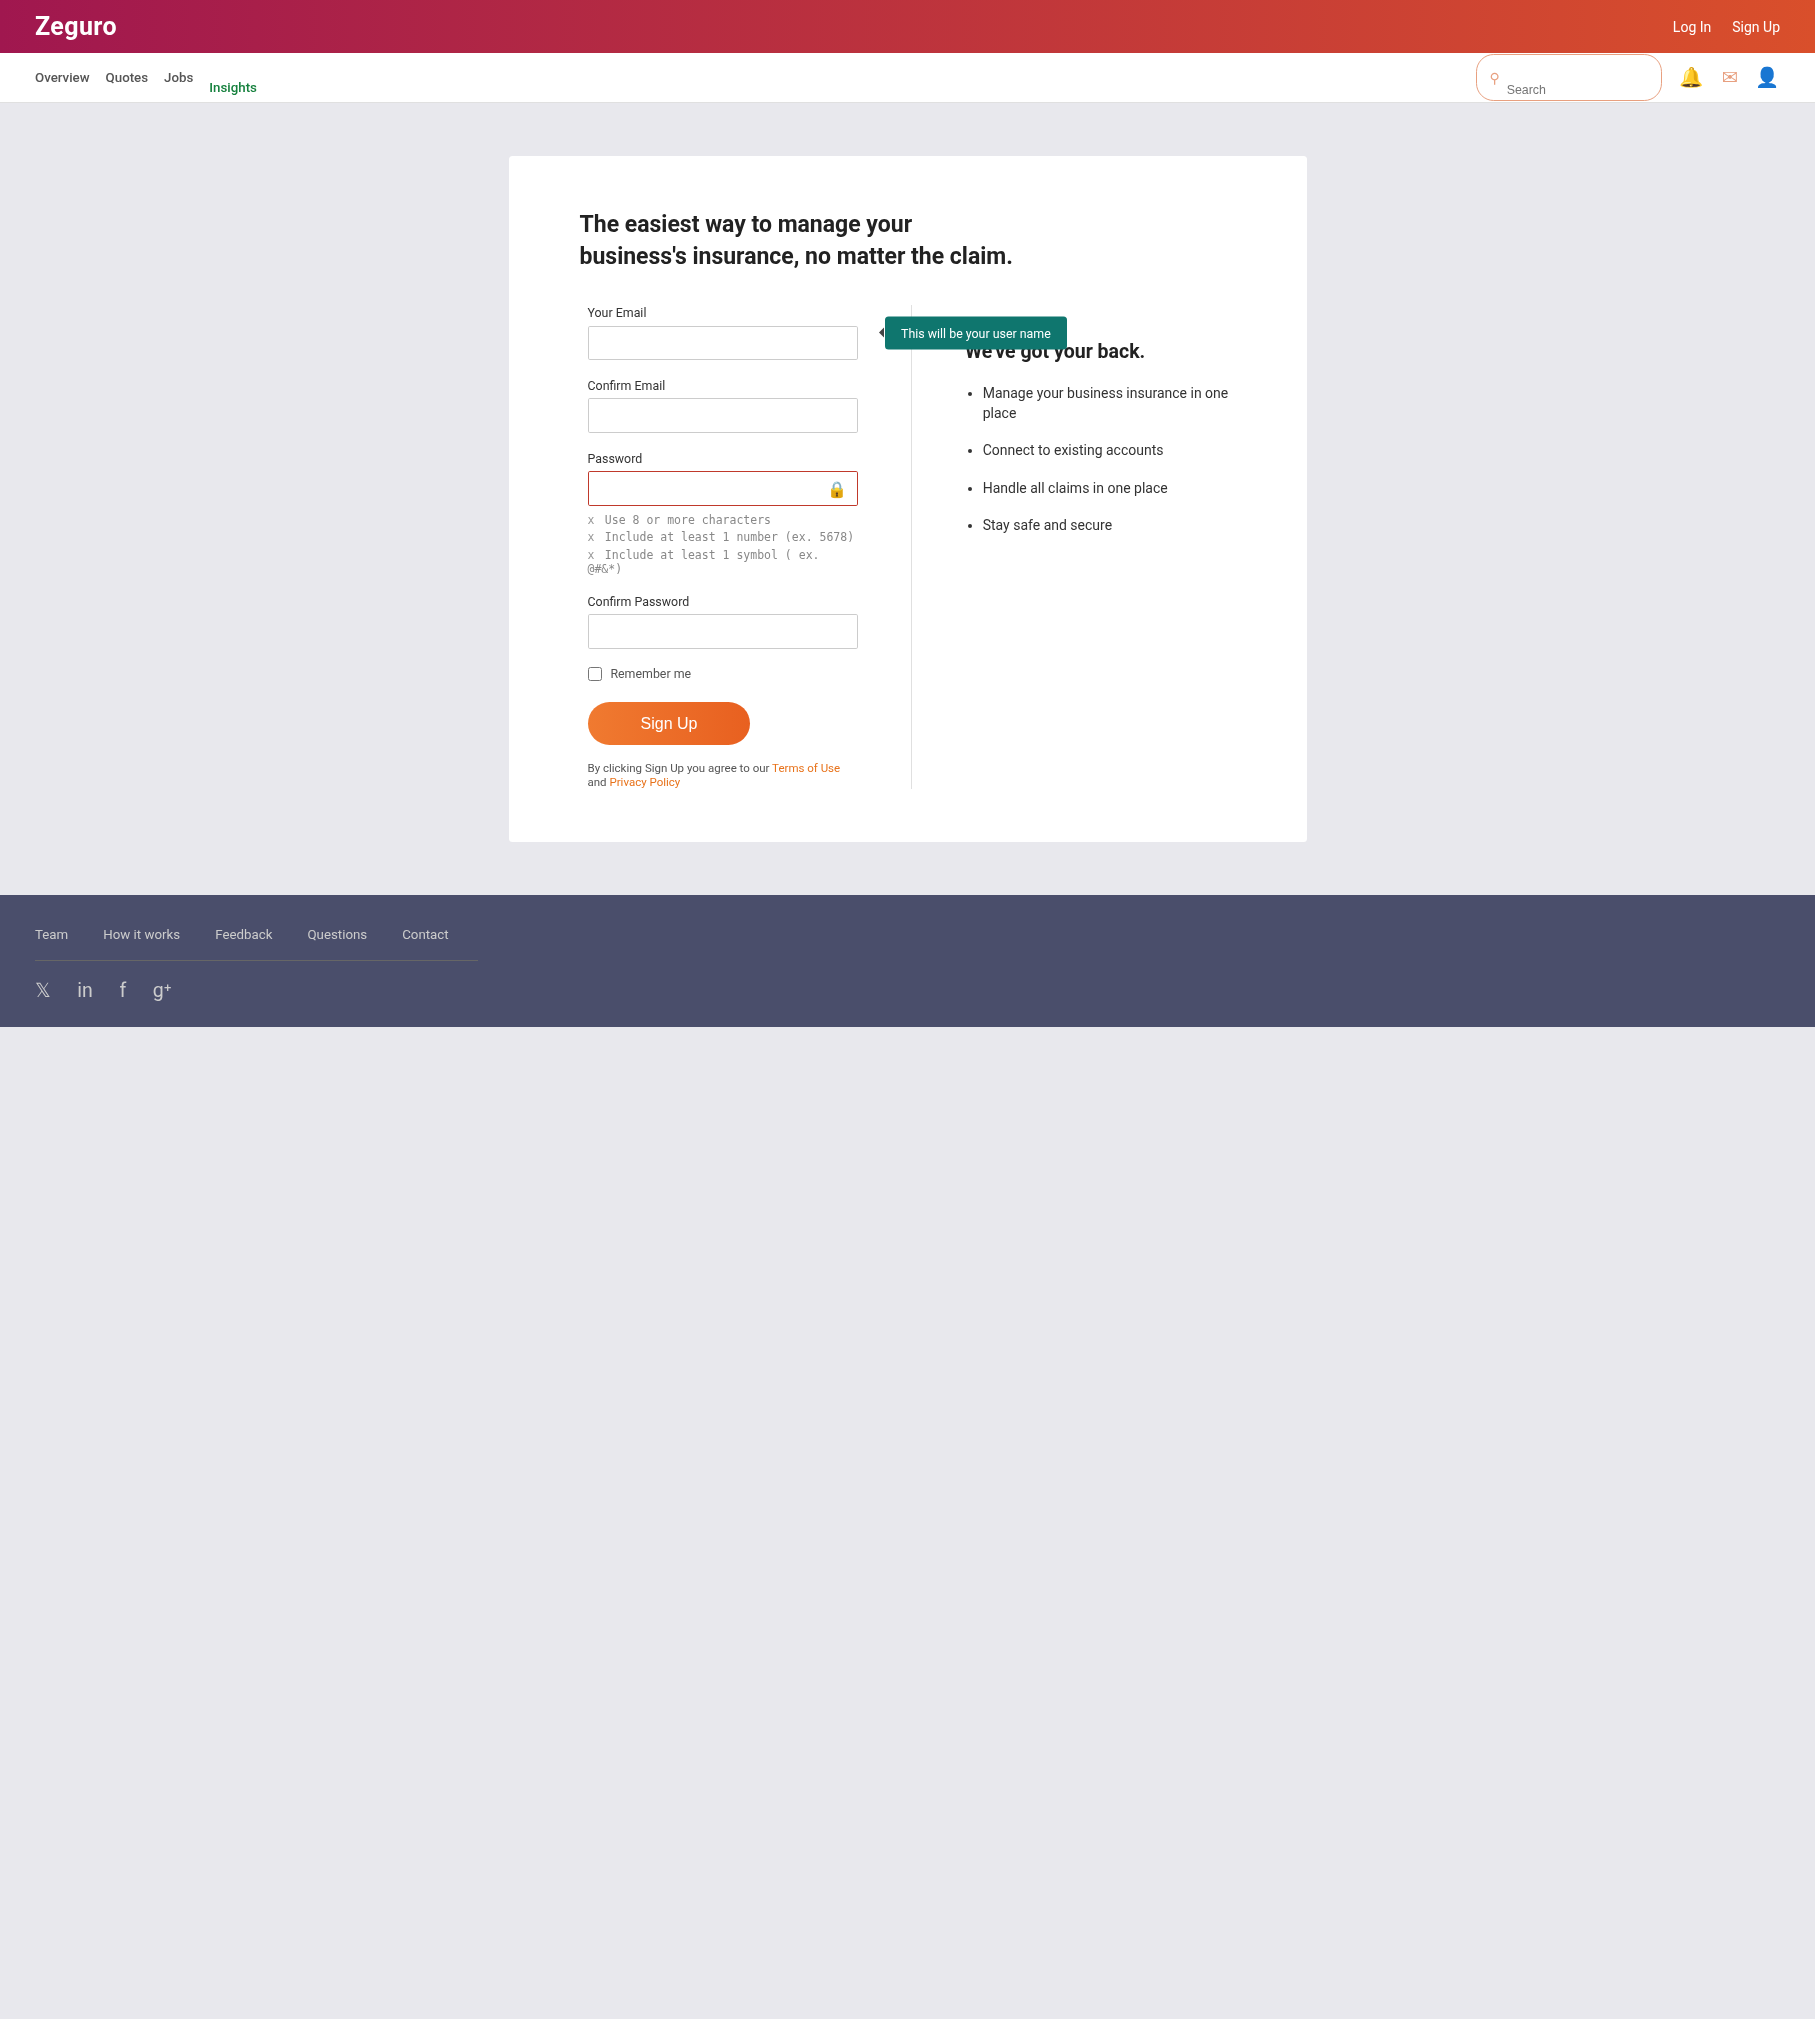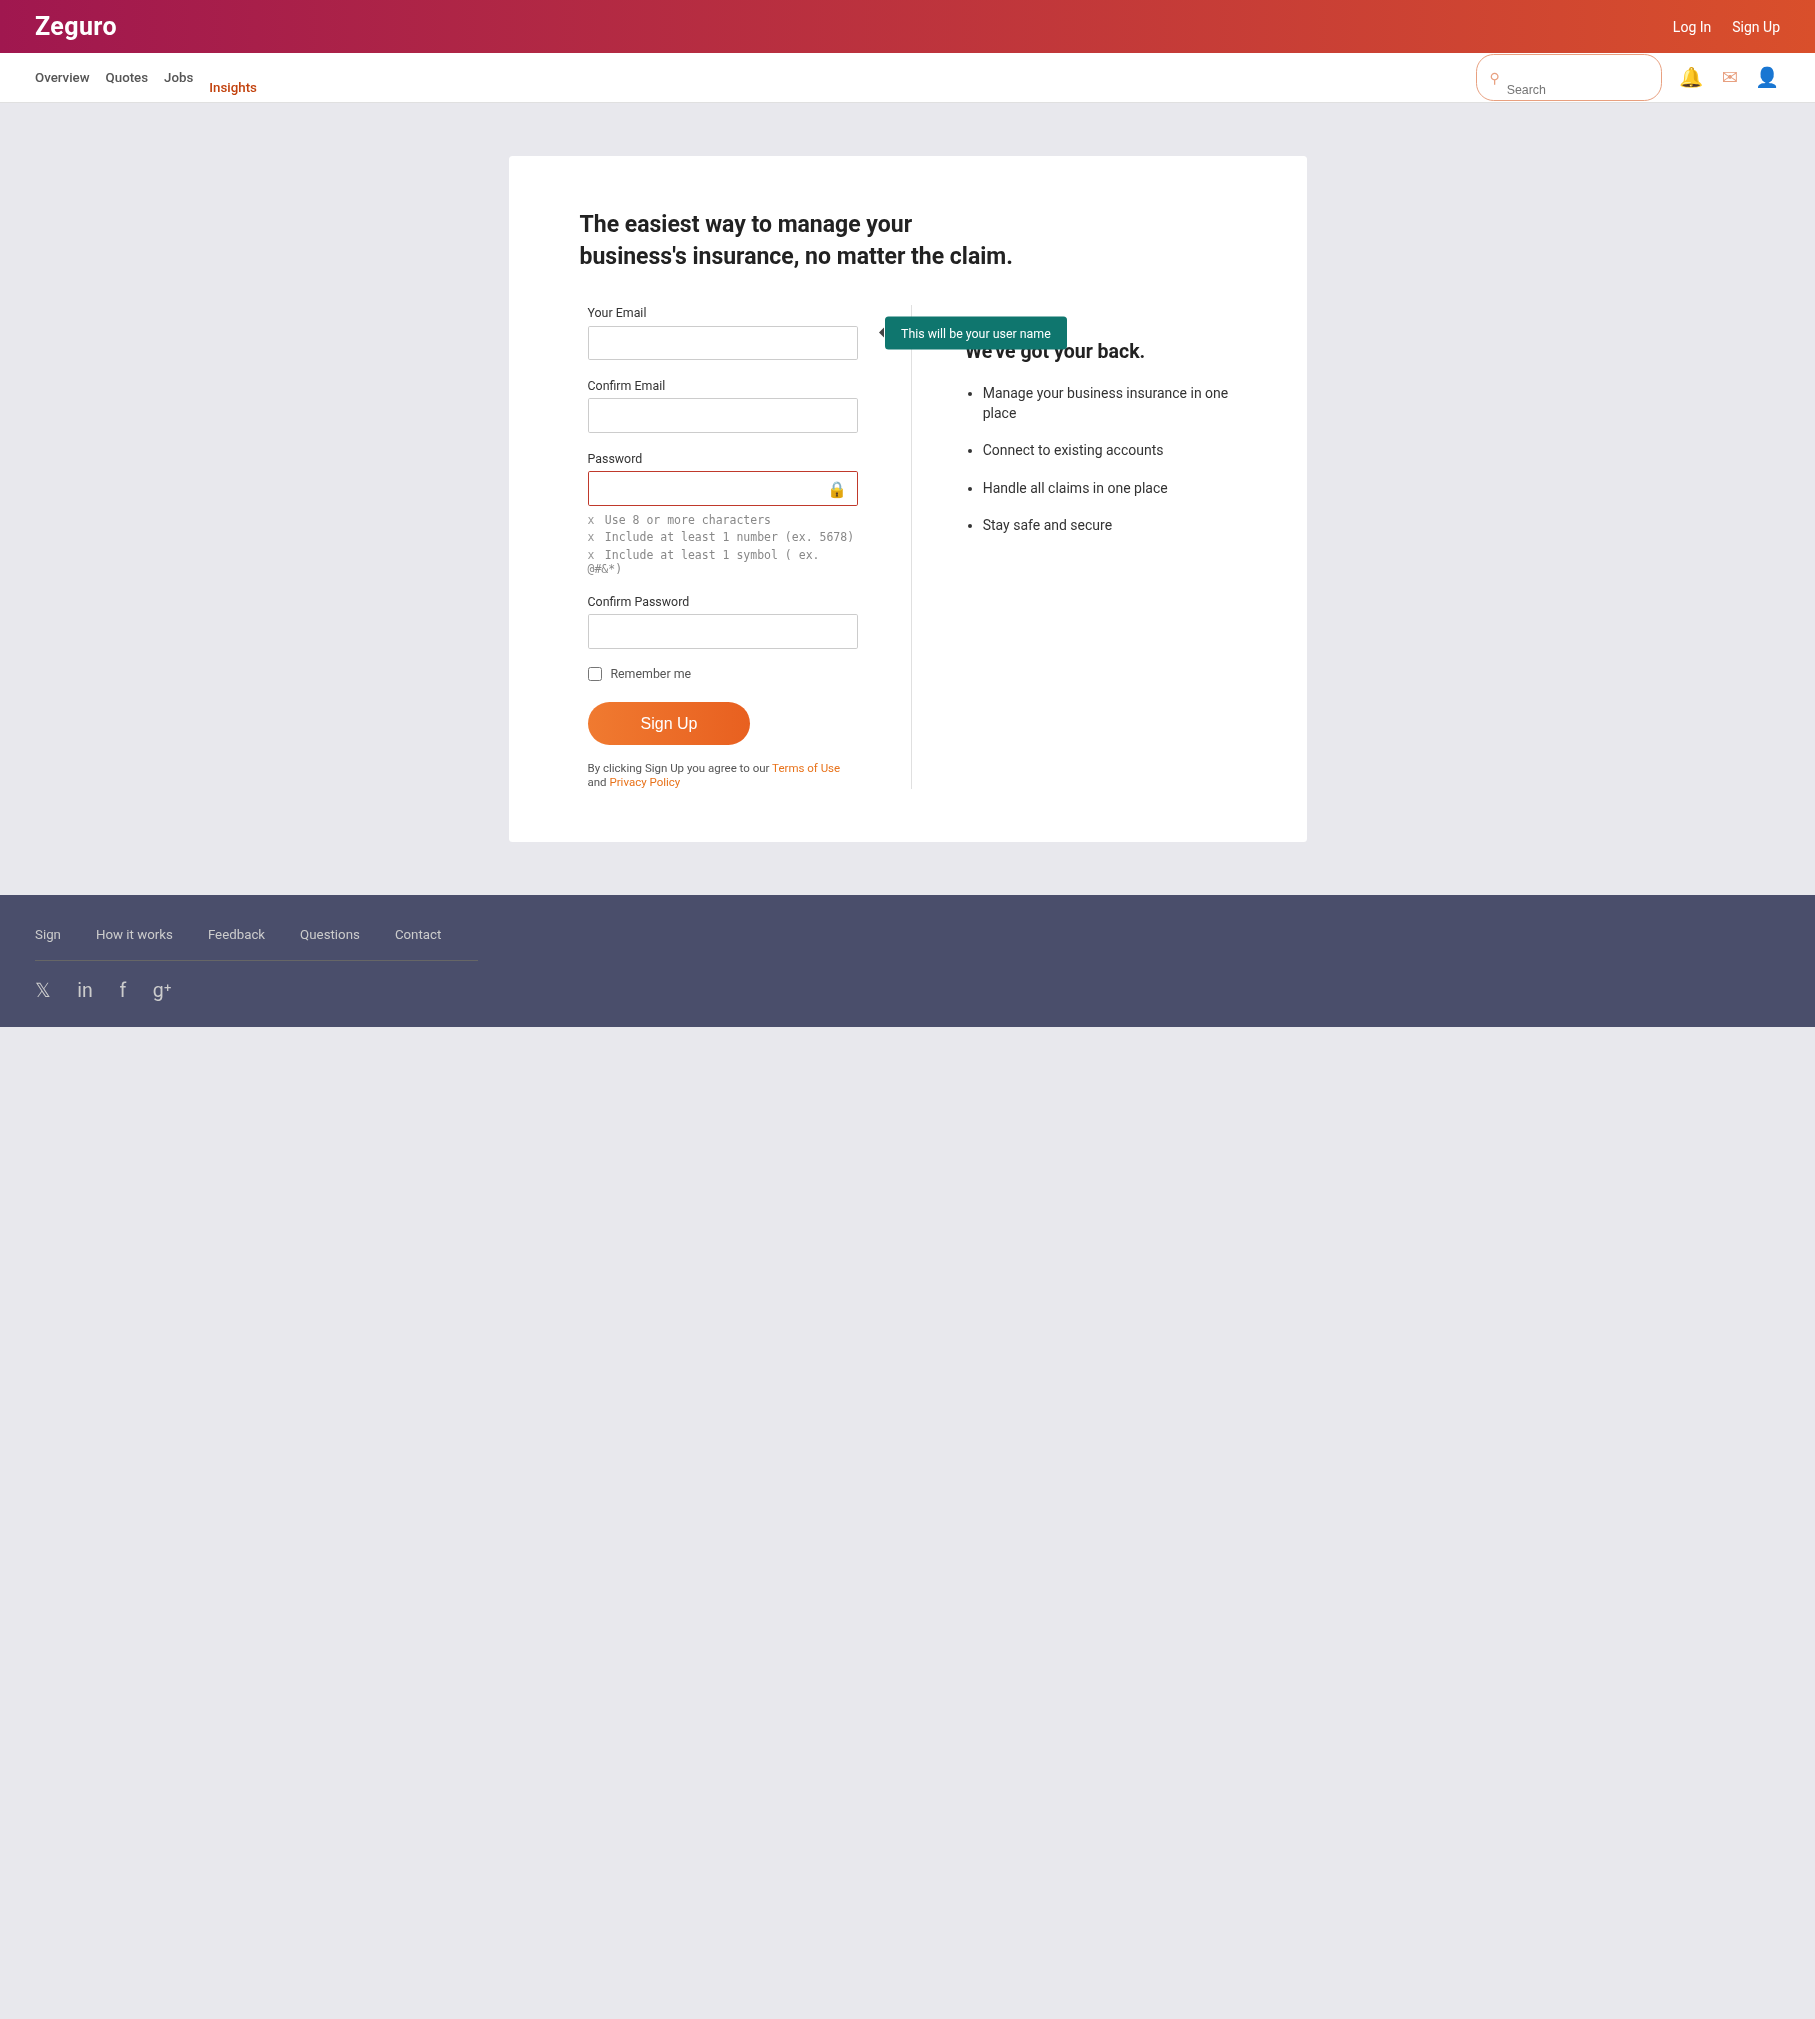--- a/index.html
+++ b/index.html
@@ -46,21 +46,21 @@
       gap: 16px;
       align-items: center;
     }
     .nav-link {
       color: #555;
       text-decoration: none;
       font-size: 13.3px;
       font-weight: 500;
     }
     .nav-link.active {
-      color: #c2410c;
+      color: #15803d;
       margin-top: 19px;
     }
     .nav-right {
       display: flex;
       align-items: center;
       gap: 17.7px;
     }
     .search-box {
       display: flex;
       align-items: center;
@@ -377,21 +377,21 @@
           <li>Stay safe and secure</li>
         </ul>
       </div>
 
     </div>
   </div>
 </div>
 
 <footer>
   <div class="footer-links">
-    <a href="#">Sign</a>
+    <a href="#">Team</a>
     <a href="#">How it works</a>
     <a href="#">Feedback</a>
     <a href="#">Questions</a>
     <a href="#">Contact</a>
   </div>
   <hr class="footer-divider">
   <div class="footer-social">
     <span class="social-icon">𝕏</span>
     <span class="social-icon">in</span>
     <span class="social-icon">f</span>

